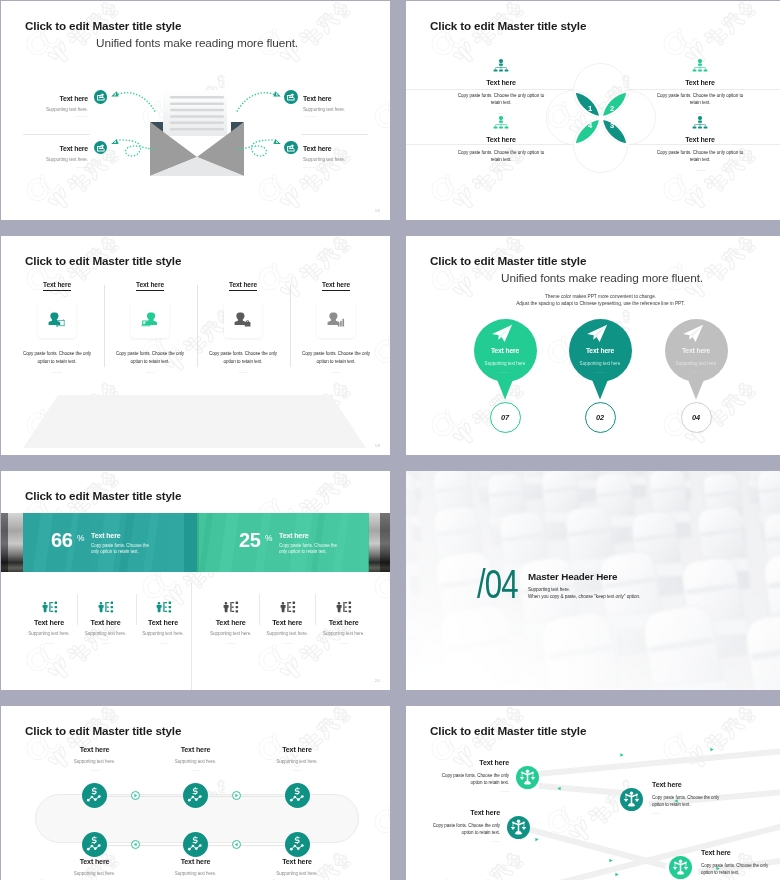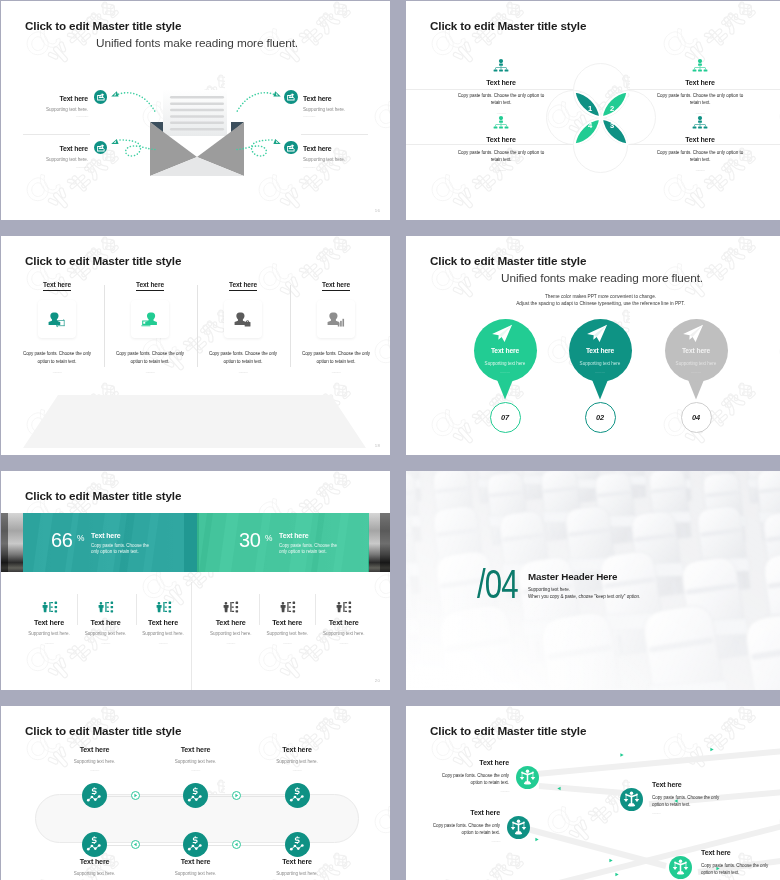--- a/index.html
+++ b/index.html
@@ -480,21 +480,21 @@
   </div>
   <div class="num" style="left:274.5px;top:166px;border:1.4px solid #cfcfcf;">
     <span>04</span>
   </div>
   <div class="pg">19</div>
 </div>
 <style>
   
   .s5 .band{position:absolute;left:0px;top:42px;width:389px;height:59px;overflow:hidden;}
   .s5 .ovl{position:absolute;top:0;height:59px;}
-  .s5 .pct{position:absolute;color:#fff;font-size:20px;font-weight:400;letter-spacing:-0.3px;}
+  .s5 .pct{position:absolute;color:#fff;font-size:20px;font-weight:700;letter-spacing:-0.3px;}
   .s5 .pctu{position:absolute;color:#fff;font-size:8.4px;font-weight:300;}
   .s5 .bh{position:absolute;color:#fff;font-size:7.0px;font-weight:bold;letter-spacing:-0.12px;}
   .s5 .bb{position:absolute;color:#e8f7f3;font-size:4.5px;line-height:6.6px;width:64px;letter-spacing:-0.05px;}
   .s5 .col{position:absolute;width:66px;text-align:center;top:130px;}
   .s5 .col .th{font-size:7.2px;line-height:9px;letter-spacing:-0.15px;margin-top:5px;}
   .s5 .col .sup{font-size:4.6px;line-height:7px;margin-top:3px;letter-spacing:-0.05px;}
   .s5 .col .dsh{font-size:3.3px;line-height:5px;margin-top:4px;}
   .s5 .vs{position:absolute;width:1px;background:#e8e8e8;top:123px;height:31px;}
 </style>
 <div class="slide s5">
@@ -545,21 +545,21 @@
     </svg>
     <div class="ovl" style="left:22px;width:174px;background:rgba(20,165,158,0.82);"></div>
     <div class="ovl" style="left:196px;width:172px;background:rgba(40,200,150,0.80);"></div>
   </div>
 
   <div class="pct" style="left:50px;top:58px;">66</div>
   <div class="pctu" style="left:76px;top:61.5px;">%</div>
   <div class="bh" style="left:90px;top:60.5px;">Text here</div>
   <div class="bb" style="left:90px;top:71.5px;">Copy paste fonts. Choose the only option to retain text.</div>
 
-  <div class="pct" style="left:238px;top:58px;">30</div>
+  <div class="pct" style="left:238px;top:58px;">25</div>
   <div class="pctu" style="left:264px;top:61.5px;">%</div>
   <div class="bh" style="left:278px;top:60.5px;">Text here</div>
   <div class="bb" style="left:278px;top:71.5px;">Copy paste fonts. Choose the only option to retain text.</div>
 
   <div class="vs" style="left:189.7px;height:108px;top:111px;"></div>
   <div class="vs" style="left:76.3px;"></div>
   <div class="vs" style="left:134.7px;"></div>
   <div class="vs" style="left:257.8px;"></div>
   <div class="vs" style="left:314.3px;"></div>
   <div class="col" style="left:15px;">

